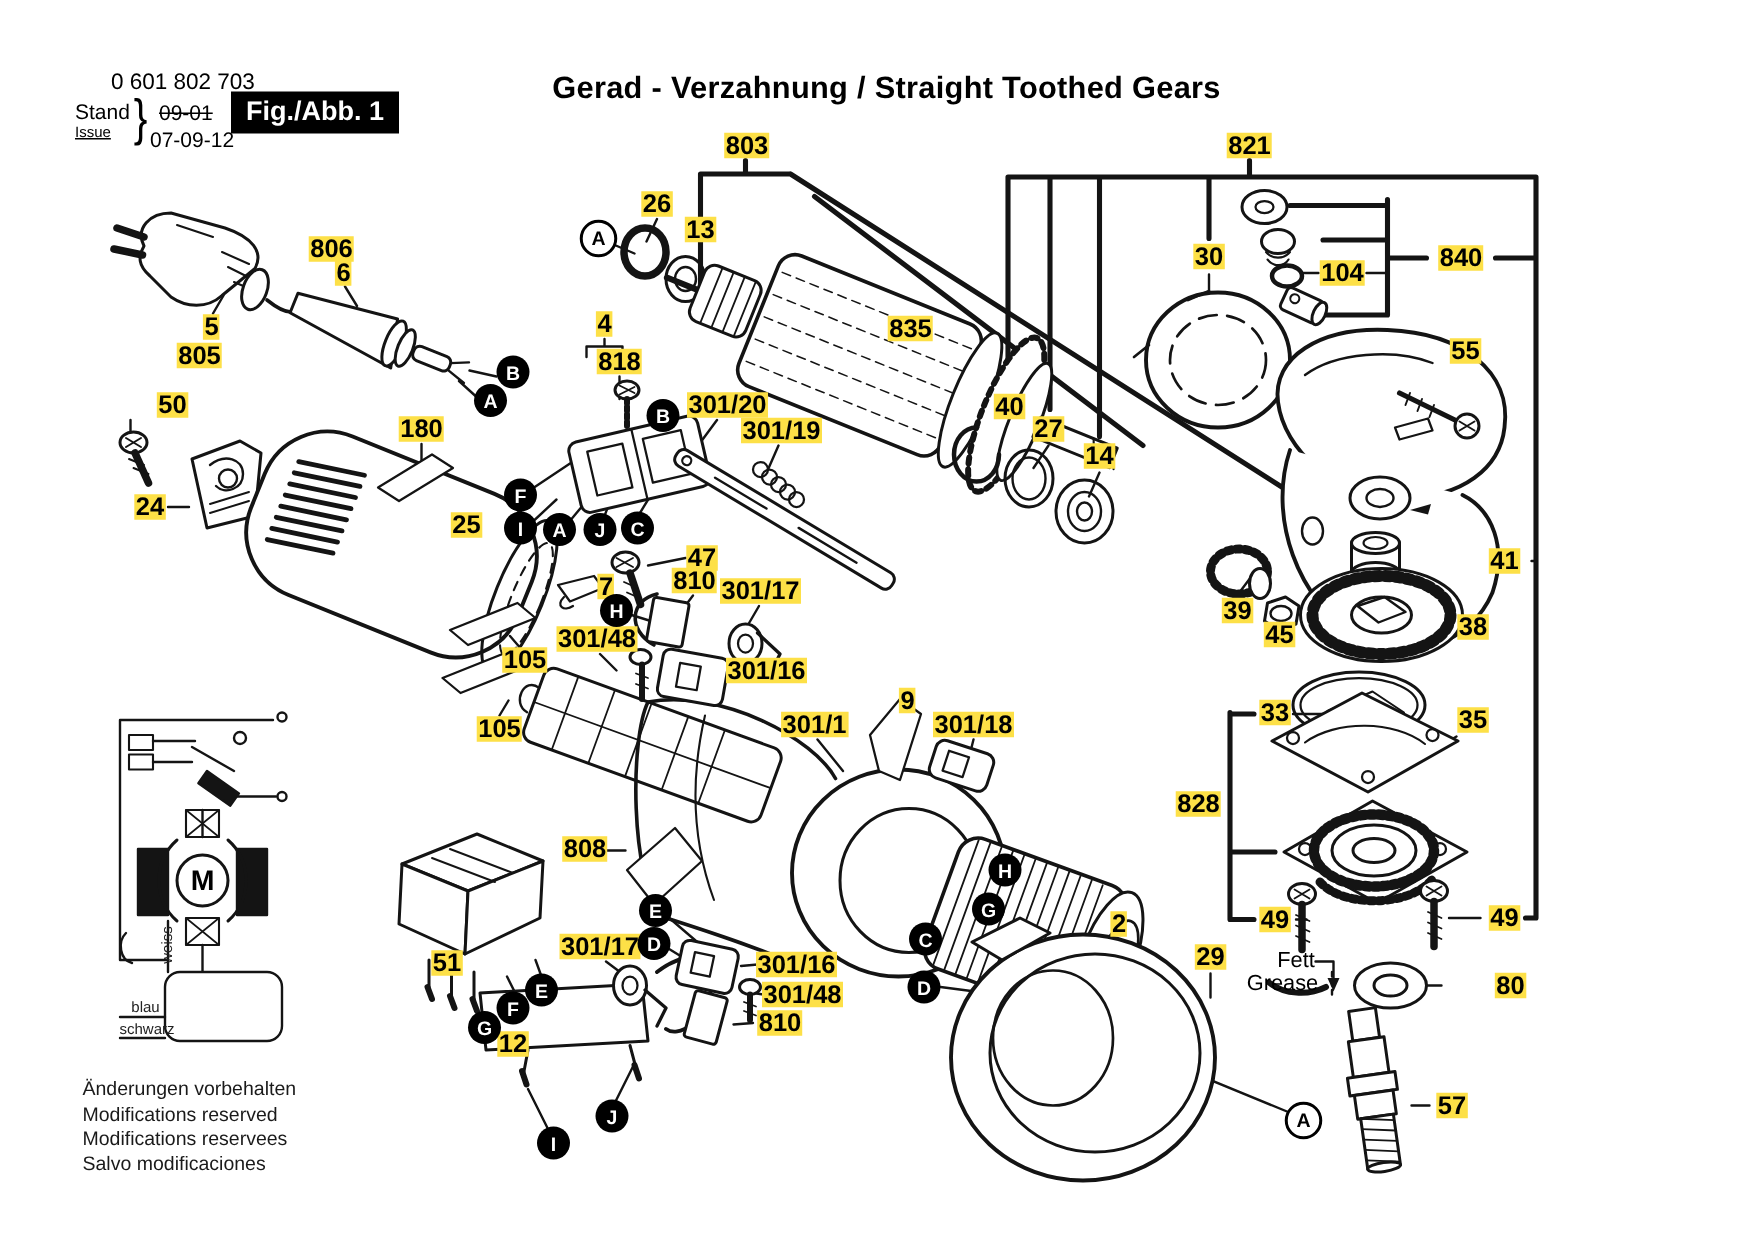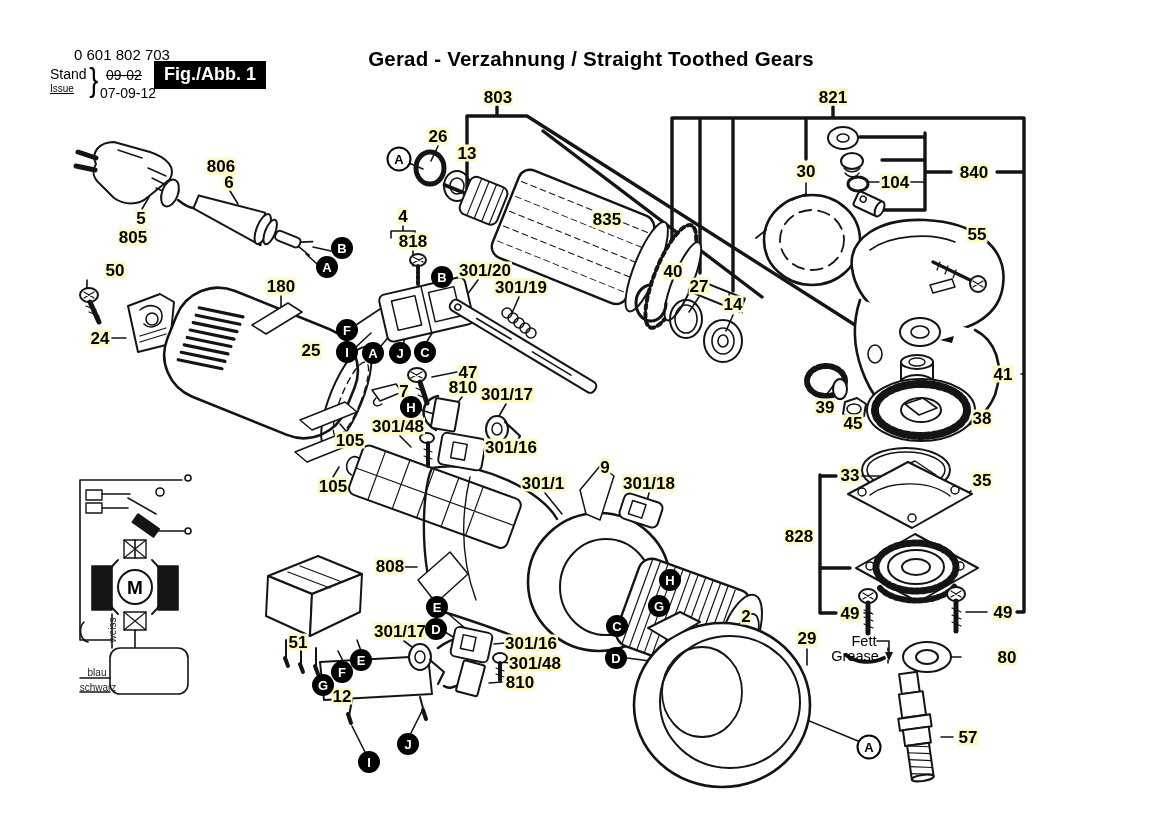--- a/index.html
+++ b/index.html
@@ -1,20 +1,20 @@
 <!DOCTYPE html>
 <html><head>
 <meta charset="utf-8">
 <style>
   html,body{margin:0;padding:0;background:#fff;}
   .page{position:relative;width:1168px;height:825px;background:#fff;overflow:hidden;
         font-family:"Liberation Sans",sans-serif;color:#000;}
   .art{position:absolute;left:0;top:0;width:1168px;height:825px;}
   .callout{position:absolute;transform:translate(-50%,-50%);font-weight:bold;font-size:17px;
-           white-space:nowrap;color:#000;z-index:5;background:#fef9c3;padding:0 1px;line-height:1;}
+           white-space:nowrap;color:#000;z-index:5;background:#fde047;padding:0 1px;line-height:1;}
   .callout.plain{font-weight:normal;font-size:14.5px;background:transparent;}
   .badge{position:absolute;transform:translate(-50%,-50%);width:22px;height:22px;border-radius:50%;
          background:#000;color:#fff;font-weight:bold;font-size:13px;display:flex;align-items:center;
          justify-content:center;z-index:6;line-height:1;}
   .badge.outline{background:#fff;color:#000;border:2.2px solid #000;width:21px;height:21px;}
   .hdr-partnum{position:absolute;left:74px;top:46px;font-size:15px;}
   .hdr-stand{position:absolute;left:50px;top:66px;font-size:14px;}
   .hdr-issue{position:absolute;left:50px;top:83px;font-size:10px;text-decoration:underline;}
   .hdr-brace{position:absolute;left:88px;top:60px;font-size:34px;font-weight:300;transform:scaleX(.8);}
   .hdr-old{position:absolute;left:106px;top:67px;font-size:14px;text-decoration:line-through;}
@@ -348,21 +348,21 @@
       <path d="M135,558 V540 M135,630 V648 M112,614 V648 M84,622 C78,628 80,640 88,642"></path>
       <rect x="110" y="648" width="78" height="46" rx="10" fill="#fff"></rect>
       <path d="M80,678 H110 M80,692 H110"></path>
     </g>
   </svg>
 
   <div class="hdr-partnum">0 601 802 703</div>
   <div class="hdr-stand">Stand</div>
   <div class="hdr-issue">Issue</div>
   <div class="hdr-brace">}</div>
-  <div class="hdr-old">09-02</div>
+  <div class="hdr-old">09-01</div>
   <div class="hdr-new">07-09-12</div>
   <div class="fig-box">Fig./Abb. 1</div>
   <div class="title">Gerad - Verzahnung / Straight Toothed Gears</div>
 
   <div class="motor-m">M</div>
 
   <div id="callout-layer">
       <div class="callout" style="left: 498px; top: 97px;">803</div>
       <div class="callout" style="left: 833px; top: 97px;">821</div>
       <div class="callout" style="left: 438px; top: 136px;">26</div>
@@ -443,13 +443,19 @@
       <div class="badge" style="left: 670px; top: 580px;">H</div>
       <div class="badge" style="left: 659px; top: 606px;">G</div>
       <div class="badge" style="left: 617px; top: 626px;">C</div>
       <div class="badge" style="left: 616px; top: 658px;">D</div>
     </div>
   <div id="wire-label-layer">
       <span class="wire-label rot" style="left: 112px; top: 630px;">weiss</span>
       <span class="wire-label" style="left: 97px; top: 672px;">blau</span>
       <span class="wire-label" style="left: 98px; top: 687px;">schwarz</span>
     </div>
+  <div class="footer" id="footer-block">
+      <div class="footer-line">Änderungen vorbehalten</div>
+      <div class="footer-line">Modifications reserved</div>
+      <div class="footer-line">Modifications reservees</div>
+      <div class="footer-line">Salvo modificaciones</div>
+    </div>
 </div>
 
 </body></html>

